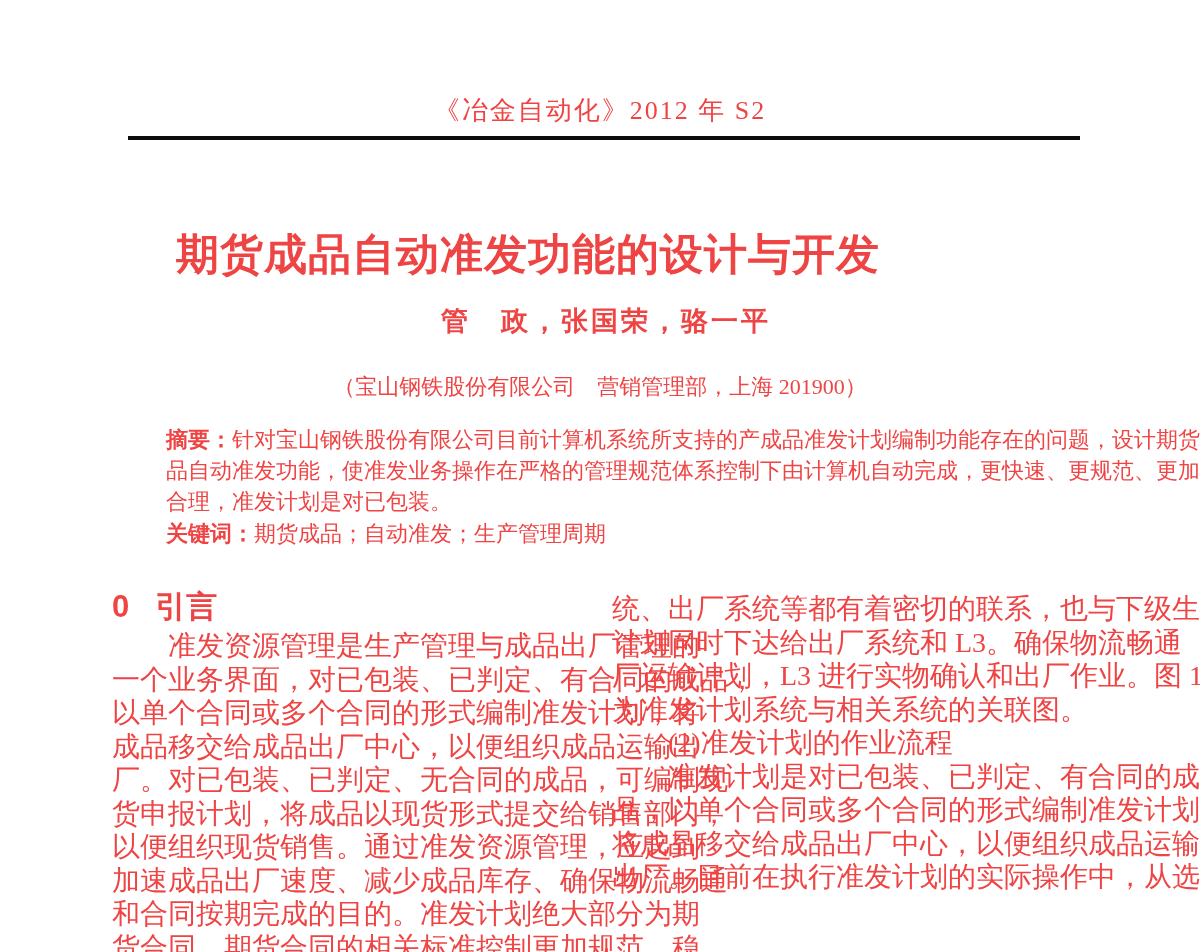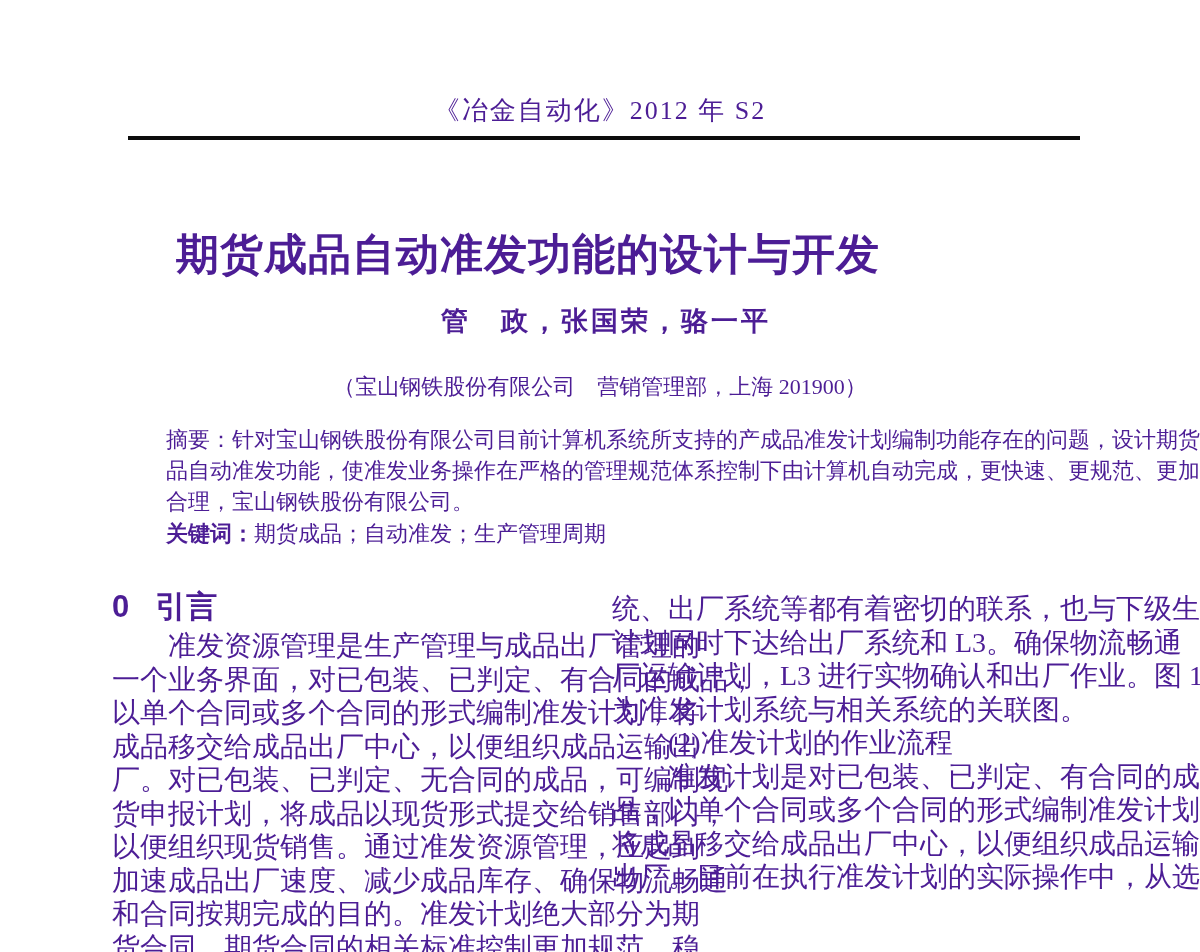--- a/index.html
+++ b/index.html
@@ -2,21 +2,21 @@
 <html><head>
 <meta charset="utf-8">
 <style>
   html,body{margin:0;padding:0;background:#e8e8e8;}
   .page{
     position:relative;
     width:1200px;height:952px;
     background:#ffffff;
     overflow:hidden;
     font-family:"Liberation Serif","DejaVu Serif",serif;
-    color:#4c1d95;
+    color:#ef4444;
   }
   .journal-header{
     position:absolute;top:93px;left:0;width:1200px;
     text-align:center;font-size:26px;letter-spacing:2px;
   }
   .header-rule{
     position:absolute;left:128px;top:136px;width:952px;height:4px;
     background:#0d0d0d;
   }
   .paper-title{
@@ -31,21 +31,21 @@
   }
   .affiliation{
     position:absolute;top:372px;left:0;width:1200px;
     text-align:center;font-size:22px;
   }
   .abstract{
     position:absolute;left:166px;top:424px;width:886px;
     font-size:22px;line-height:31px;
   }
   .abstract .lbl{
-    font-weight:normal;
+    font-weight:bold;
     font-family:"Liberation Sans","DejaVu Sans",sans-serif;
   }
   .abstract-line{white-space:nowrap;}
   .keywords{
     position:absolute;left:166px;top:518px;width:886px;
     font-size:22px;line-height:31px;white-space:nowrap;
   }
   .keywords .lbl{
     font-weight:bold;
     font-family:"Liberation Sans","DejaVu Sans",sans-serif;
@@ -88,21 +88,21 @@
 
   <div class="paper-title">期货成品自动准发功能的设计与开发</div>
 
   <div class="authors">管　政，张国荣，骆一平</div>
 
   <div class="affiliation">（宝山钢铁股份有限公司　营销管理部，上海 201900）</div>
 
   <div class="abstract">
     <div class="abstract-line"><span class="lbl">摘要：</span><span>针对宝山钢铁股份有限公司目前计算机系统所支持的产成品准发计划编制功能存在的问题，设计期货成</span></div>
     <div class="abstract-line">品自动准发功能，使准发业务操作在严格的管理规范体系控制下由计算机自动完成，更快速、更规范、更加科学</div>
-    <div class="abstract-line">合理，宝山钢铁股份有限公司。</div>
+    <div class="abstract-line">合理，准发计划是对已包装。</div>
   </div>
 
   <div class="keywords">
     <span class="lbl">关键词：</span><span class="kw-text">期货成品；自动准发；生产管理周期</span>
   </div>
 
   <div class="section-heading">
     <span class="num">0</span><span>引言</span>
   </div>
 

